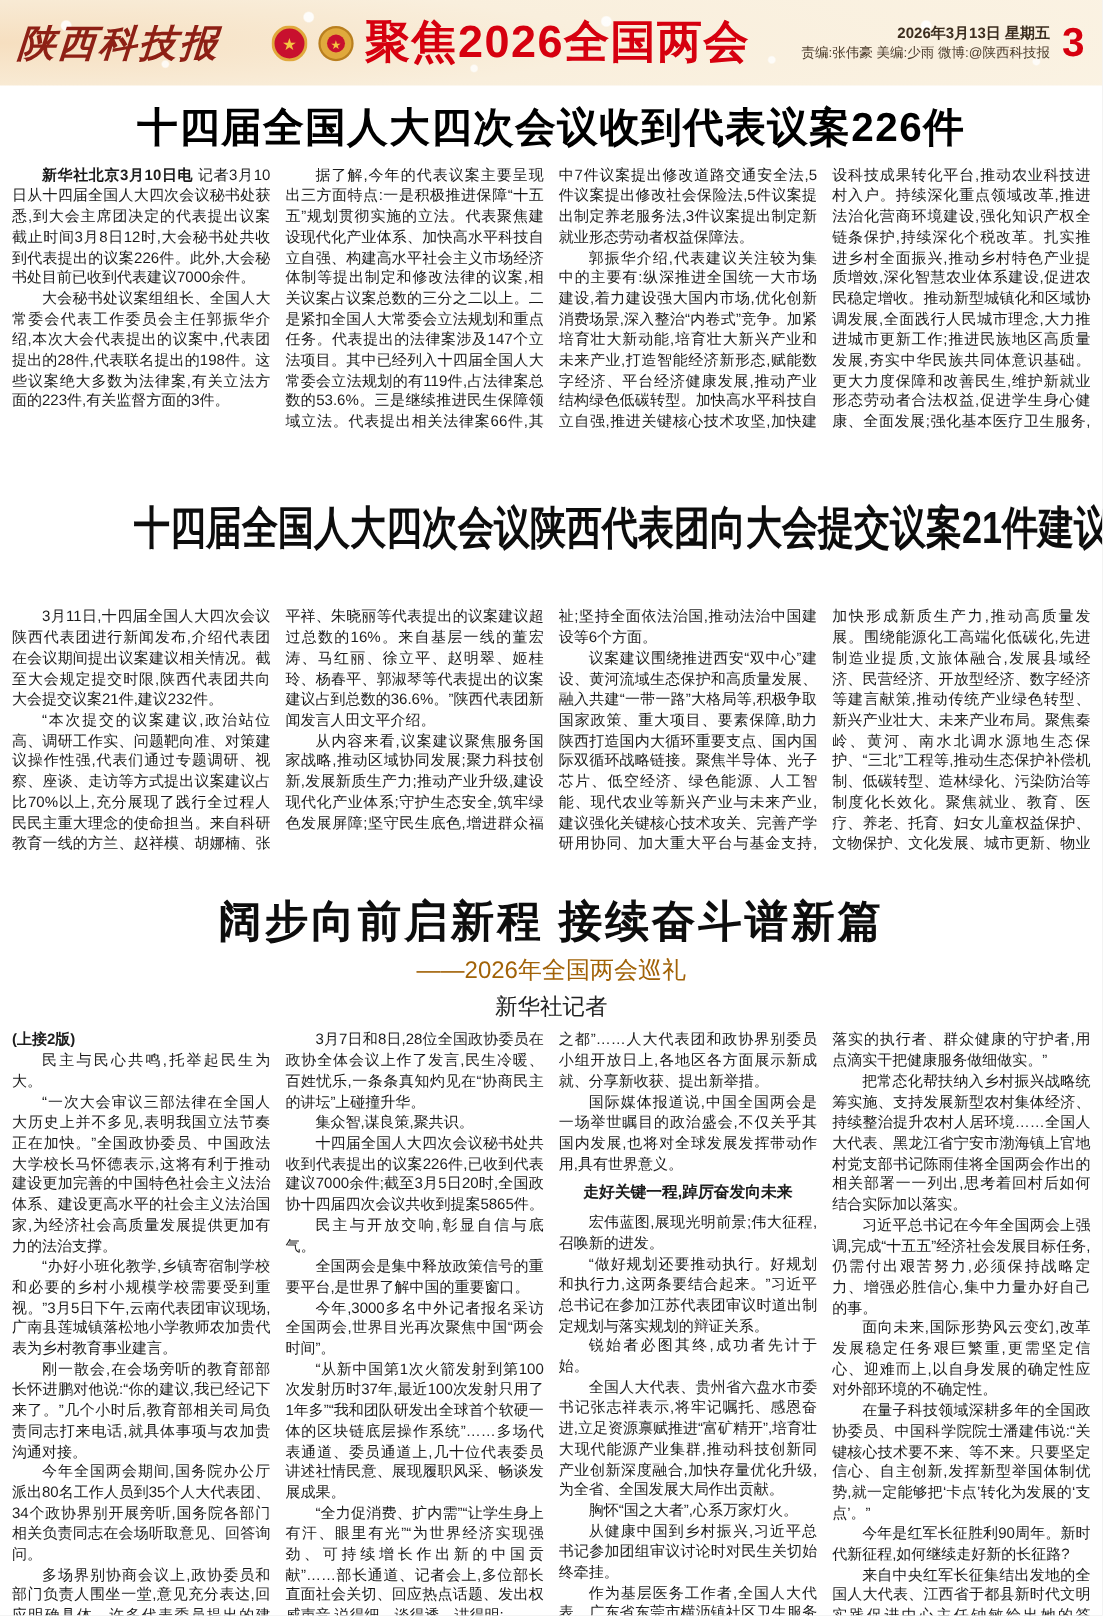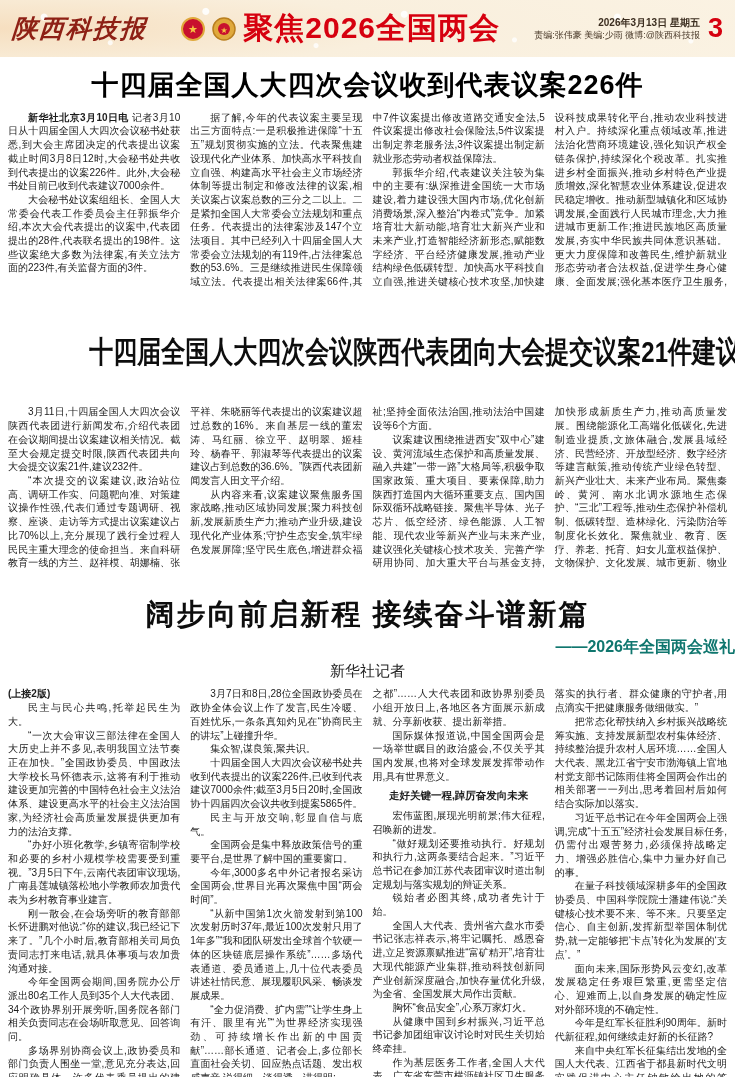--- a/index.html
+++ b/index.html
@@ -43,21 +43,21 @@
   }
   .h2wrap{margin:16px 0 8px;text-align:center;overflow:hidden;}
   .h2{
     display:inline-block;font-size:30px;font-weight:900;white-space:nowrap;
     transform:scaleX(0.80);transform-origin:center;color:#0d0d0d;letter-spacing:0;
   }
   .h3{
     margin:18px 0 2px;text-align:center;font-size:29px;font-weight:900;
     letter-spacing:2px;color:#0d0d0d;white-space:nowrap;
   }
-  .h3-sub{text-align:right;font-size:16px;font-weight:700;color:#0f766e;margin:2px 0 4px;}
+  .h3-sub{text-align:center;font-size:16px;font-weight:400;color:#a16207;margin:2px 0 4px;}
   .byline{text-align:center;font-size:15px;color:#222;margin:2px 0 6px;}
   
   .article-body{
     margin:0 8px;column-count:4;column-gap:10px;column-fill:auto;
     font-size:10px;line-height:13.7px;text-align:justify;overflow:hidden;
     color:#1c1c1c;
   }
   #a1-body{height:180px;}
   #a2-body{height:172px;}
   #a3-body{height:452px;}
@@ -134,25 +134,25 @@
         <p class="para">今年,3000多名中外记者报名采访全国两会,世界目光再次聚焦中国“两会时间”。</p>
         <p class="para">“从新中国第1次火箭发射到第100次发射历时37年,最近100次发射只用了1年多”“我和团队研发出全球首个软硬一体的区块链底层操作系统”……多场代表通道、委员通道上,几十位代表委员讲述社情民意、展现履职风采、畅谈发展成果。</p>
         <p class="para">“全力促消费、扩内需”“让学生身上有汗、眼里有光”“为世界经济实现强劲、可持续增长作出新的中国贡献”……部长通道、记者会上,多位部长直面社会关切、回应热点话题、发出权威声音,说得细、谈得透、讲得明;</p>
         <p class="para">“湖南建设年轻人友好省份,欢迎年轻朋友到来”“辽宁打造营商环境最佳口碑省”“重庆要成为智能网联新能源汽车之都”……人大代表团和政协界别委员小组开放日上,各地区各方面展示新成就、分享新收获、提出新举措。</p>
         <p class="para">国际媒体报道说,中国全国两会是一场举世瞩目的政治盛会,不仅关乎其国内发展,也将对全球发展发挥带动作用,具有世界意义。</p>
         <p class="para subhead">走好关键一程,踔厉奋发向未来</p>
         <p class="para">宏伟蓝图,展现光明前景;伟大征程,召唤新的进发。</p>
         <p class="para">“做好规划还要推动执行。好规划和执行力,这两条要结合起来。”习近平总书记在参加江苏代表团审议时道出制定规划与落实规划的辩证关系。</p>
         <p class="para">锐始者必图其终,成功者先计于始。</p>
         <p class="para">全国人大代表、贵州省六盘水市委书记张志祥表示,将牢记嘱托、感恩奋进,立足资源禀赋推进“富矿精开”,培育壮大现代能源产业集群,推动科技创新同产业创新深度融合,加快存量优化升级,为全省、全国发展大局作出贡献。</p>
-        <p class="para">胸怀“食品安全”,心系万家灯火。</p>
+        <p class="para">胸怀“国之大者”,心系万家灯火。</p>
         <p class="para">从健康中国到乡村振兴,习近平总书记参加团组审议讨论时对民生关切始终牵挂。</p>
         <p class="para">作为基层医务工作者,全国人大代表、广东省东莞市横沥镇社区卫生服务中心护士莫幼坤见证了近年来优质医疗资源下沉、基层卫生服务能力大幅提升的变迁:“我将从自身岗位做起,当好政策落实的执行者、群众健康的守护者,用点滴实干把健康服务做细做实。”</p>
         <p class="para">把常态化帮扶纳入乡村振兴战略统筹实施、支持发展新型农村集体经济、持续整治提升农村人居环境……全国人大代表、黑龙江省宁安市渤海镇上官地村党支部书记陈雨佳将全国两会作出的相关部署一一列出,思考着回村后如何结合实际加以落实。</p>
         <p class="para">习近平总书记在今年全国两会上强调,完成“十五五”经济社会发展目标任务,仍需付出艰苦努力,必须保持战略定力、增强必胜信心,集中力量办好自己的事。</p>
+        <p class="para">面向未来,国际形势风云变幻,改革发展稳定任务艰巨繁重,更需坚定信心、迎难而上,以自身发展的确定性应对外部环境的不确定性。</p>
         <p class="para">在量子科技领域深耕多年的全国政协委员、中国科学院院士潘建伟说:“关键核心技术要不来、等不来。只要坚定信心、自主创新,发挥新型举国体制优势,就一定能够把‘卡点’转化为发展的‘支点’。”</p>
-        <p class="para">面向未来,国际形势风云变幻,改革发展稳定任务艰巨繁重,更需坚定信心、迎难而上,以自身发展的确定性应对外部环境的不确定性。</p>
         <p class="para">今年是红军长征胜利90周年。新时代新征程,如何继续走好新的长征路?</p>
         <p class="para">来自中央红军长征集结出发地的全国人大代表、江西省于都县新时代文明实践促进中心主任钟敏给出她的答案:“一代人有一代人的长征,只要我们保持奋斗姿态,不畏艰难险阻,就一定能够到达胜利的终点。”</p>
       </div>
   </div>
 
 </div>
 
 </body></html>

